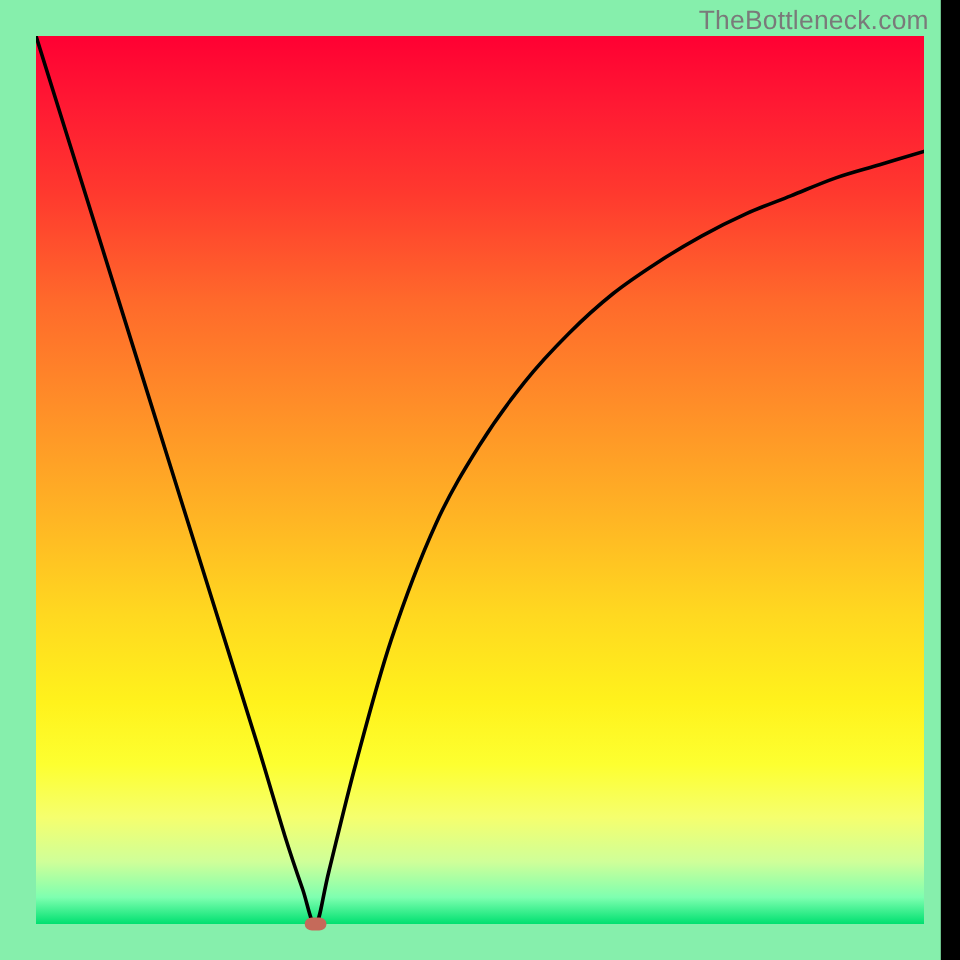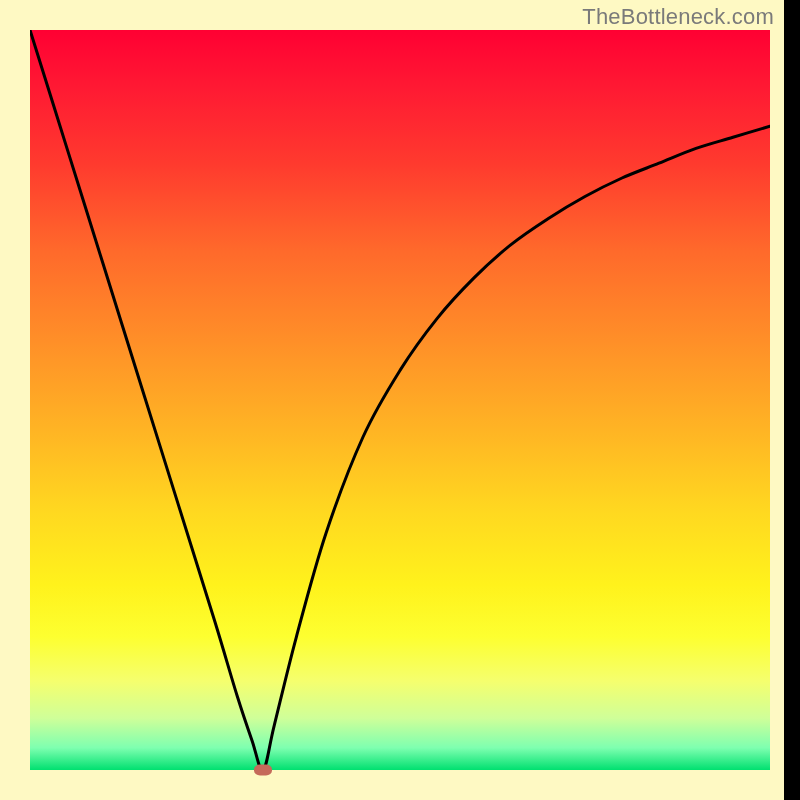--- a/index.html
+++ b/index.html
@@ -8,21 +8,21 @@
     width: 800px;
     height: 800px;
     background: #000;
     font-family: Arial, Helvetica, sans-serif;
     overflow: hidden;
   }
   .frame {
     position: relative;
     width: 784px;
     height: 800px;
-    background: #fef9c3;
+    background: #86efac;
   }
   .plot-area {
     position: absolute;
     left: 30px;
     top: 30px;
     width: 740px;
     height: 740px;
     background: linear-gradient(to bottom,
       #ff0033 0%,
       #ff1a33 8%,

